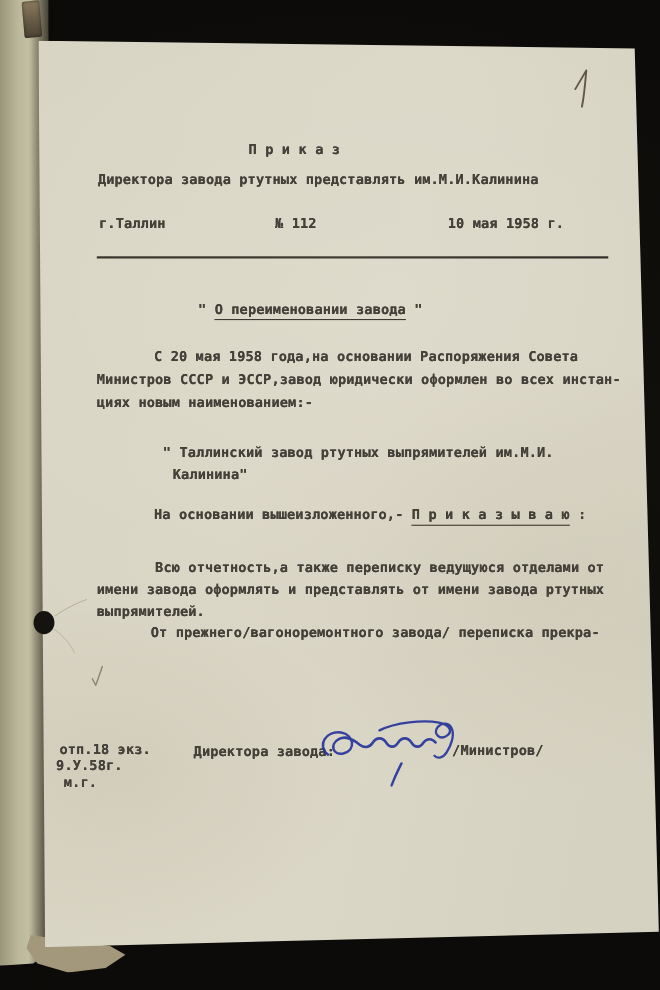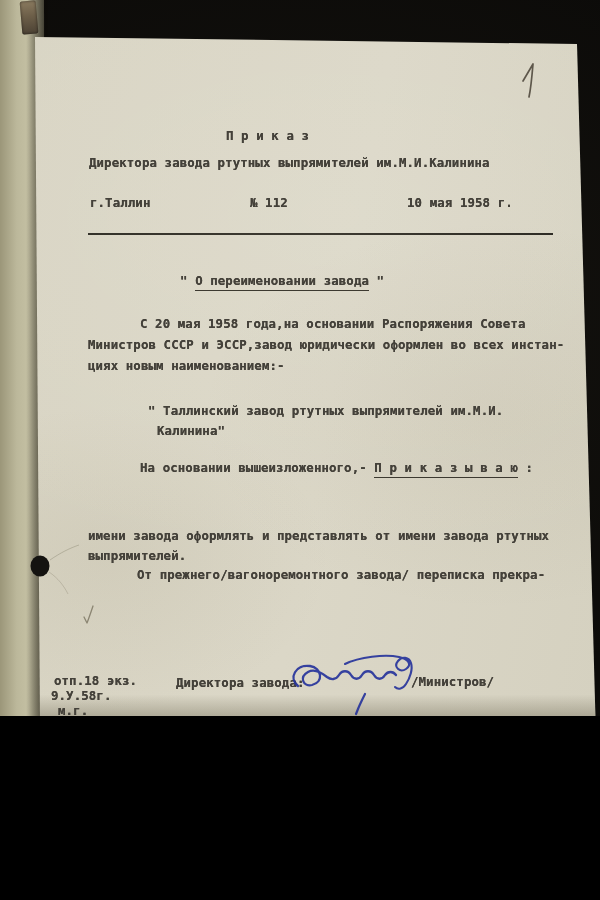--- a/index.html
+++ b/index.html
@@ -1,17 +1,17 @@
 <!DOCTYPE html>
 <html><head>
 <meta charset="utf-8">
 <style>
   html,body{margin:0;padding:0;background:#000;}
   .scene{
-    position:relative;width:600px;height:716px;overflow:hidden;
+    position:relative;width:600px;height:900px;overflow:hidden;
     background:
       radial-gradient(700px 500px at 50% 45%, #15130f 0%, #0c0b09 80%);
     font-family:"DejaVu Sans Mono","Liberation Mono",monospace;
   }
   
   .under-page{
     position:absolute;left:0;top:0;width:48px;height:900px;
     background:linear-gradient(90deg,#9b9679 0%,#bcb89b 35%,#c4c0a3 60%,#aaa588 90%,#7c785e 100%);
     clip-path:polygon(0 0,44px 0,46px 866px,30px 876px,0 878px);
   }
@@ -64,39 +64,40 @@
   <div class="binding-shadow"></div>
   <div class="frayed-edge"></div>
   <div class="staple"></div>
 
   <div class="paper"></div>
 
   <div class="content">
 
     <div class="t" style="left:226px;top:129px">П р и к а з</div>
 
-    <div class="t" style="left:89px;top:156px">Директора завода ртутных выпрямителей им.М.И.Калинина</div>
+    <div class="t" style="left:89px;top:156px">Директора завода ртутных представлять им.М.И.Калинина</div>
 
     <div class="t" style="left:90px;top:196px">г.Таллин</div>
     <div class="t" style="left:250px;top:196px">№ 112</div>
     <div class="t" style="left:407px;top:196px">10 мая 1958 г.</div>
 
     <div class="rule"></div>
 
     <div class="t" style="left:180px;top:274px"><span>" </span><span class="u">О переименовании завода</span><span> "</span></div>
 
     <div class="t" style="left:140px;top:317px">С 20 мая 1958 года,на основании Распоряжения Совета</div>
     <div class="t" style="left:88px;top:338px">Министров СССР и ЭССР,завод юридически оформлен во всех инстан-</div>
     <div class="t" style="left:88px;top:359px">циях новым наименованием:-</div>
 
     <div class="t" style="left:148px;top:404px">" Таллинский завод ртутных выпрямителей им.М.И.</div>
     <div class="t" style="left:157px;top:424px">Калинина"</div>
 
     <div class="t" style="left:140px;top:461px"><span>На основании вышеизложенного,- </span><span class="u">П р и к а з ы в а ю</span><span> :</span></div>
 
+    <div class="t" style="left:141px;top:509px">Всю отчетность,а также переписку ведущуюся отделами от</div>
     <div class="t" style="left:88px;top:529px">имени завода оформлять и представлять от имени завода ртутных</div>
     <div class="t" style="left:88px;top:549px">выпрямителей.</div>
 
     <div class="t" style="left:137px;top:568px">От прежнего/вагоноремонтного завода/ переписка прекра-</div>
 
     <div class="t" style="left:54px;top:674px">отп.18 экз.</div>
     <div class="t" style="left:51px;top:689px">9.У.58г.</div>
     <div class="t" style="left:58px;top:704px">м.г.</div>
 
     <div class="t" style="left:176px;top:676px">Директора завода:</div>

